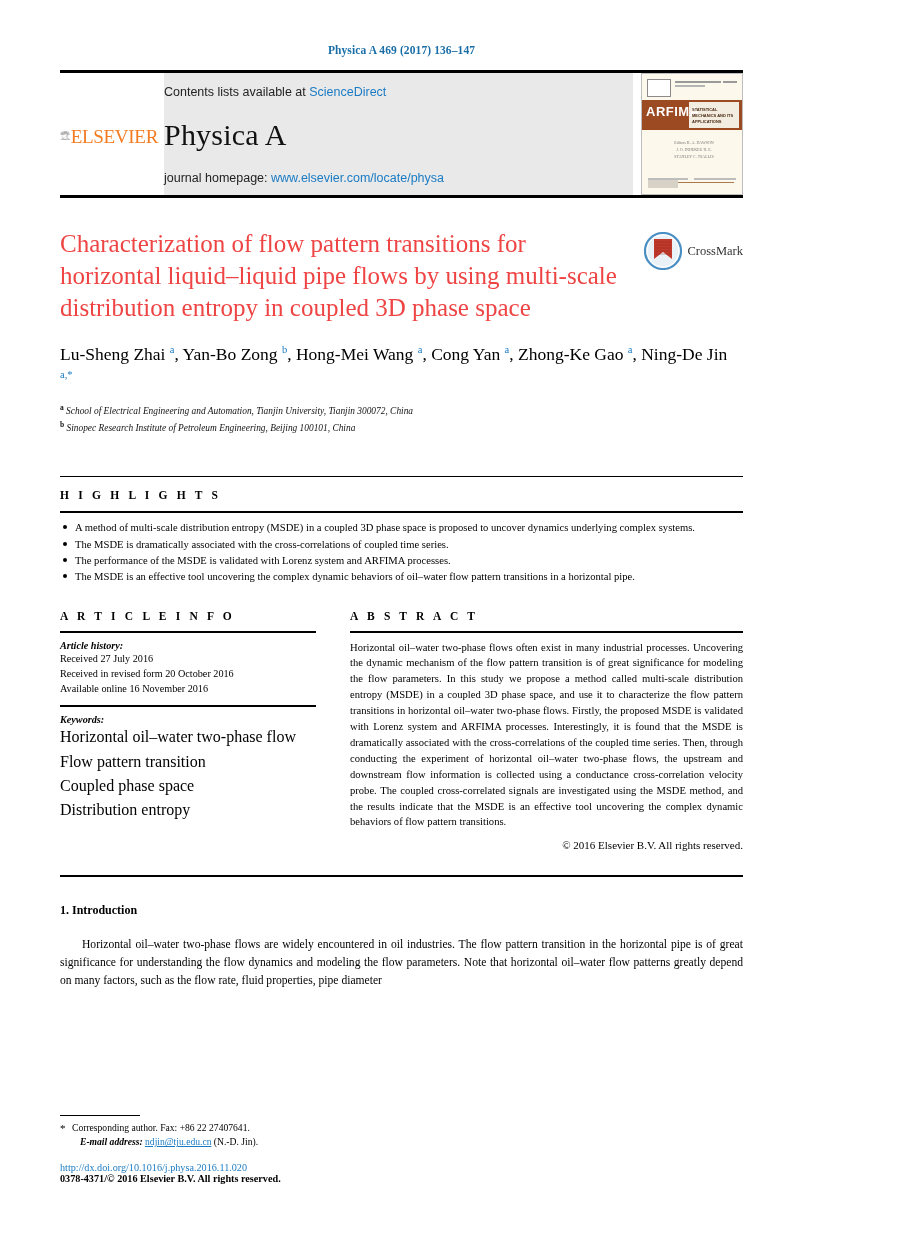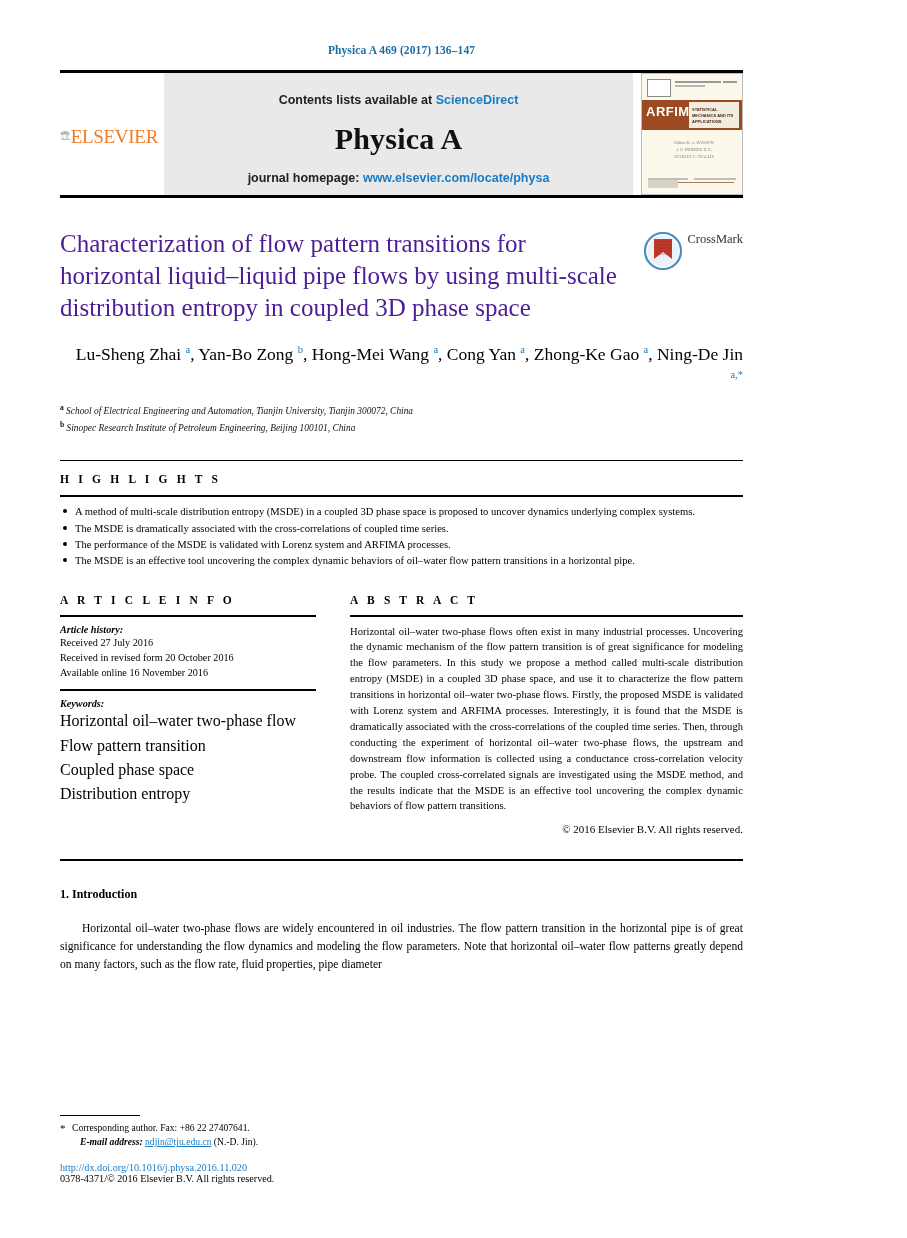--- a/index.html
+++ b/index.html
@@ -61,25 +61,24 @@
     line-height: 1;
     margin-top: 1px;
   }
   .journal-band {
     flex: 1 1 auto;
     background: #e9e9e9;
     margin-left: 6px;
     margin-right: 8px;
     display: flex;
     flex-direction: column;
-    align-items: center;
+    align-items: flex-start;
     justify-content: space-between;
-    padding: 20px 0 10px 0;
+    padding: 12px 0 10px 0;
     box-sizing: border-box;
-    font-weight: bold;
   }
   .contents-line {
     font-family: "Liberation Sans", sans-serif;
     font-size: 12.5px;
     color: #222;
   }
   .contents-line a, .homepage-line a { color: #1a7bc4; text-decoration: none; }
   .journal-name {
     font-family: "Liberation Serif", serif;
     font-size: 30px;
@@ -142,64 +141,63 @@
     display: flex;
     align-items: flex-start;
   }
   .title-col { flex: 1 1 auto; max-width: 660px; }
   .paper-title {
     font-family: "Liberation Serif", serif;
     font-size: 25px;
     line-height: 1.28;
     font-weight: normal;
     margin: 0;
-    color: #4c1d95;
+    color: #ef4444;
   }
   .crossmark {
     flex: 0 0 auto;
     margin-left: 14px;
     display: flex;
-    align-items: flex-start;
+    align-items: center;
     gap: 5px;
     padding-top: 4px;
   }
   .crossmark-label {
     font-family: "Liberation Serif", serif;
     font-size: 12.5px;
     color: #333;
   }
 
   .authors {
     margin-top: 18px;
     font-family: "Liberation Serif", serif;
     font-size: 17.5px;
     line-height: 1.45;
     max-width: 690px;
-    text-align: right;
   }
   .authors sup { color:#1a7bc4; font-size: 10.5px; }
   .affiliations {
     margin-top: 9px;
     font-size: 9.4px;
     font-style: italic;
     line-height: 1.62;
     color: #111;
   }
   .affiliations sup { font-style: normal; font-weight: bold; font-size: 7.5px; }
 
   
   .sec-head {
     font-family: "Liberation Serif", serif;
     font-weight: bold;
     font-size: 11.5px;
     letter-spacing: 3.2px;
   }
 
   
-  .highlights-wrap { margin-top: 24px; }
+  .highlights-wrap { margin-top: 40px; }
   .highlights-rule-top { border-top: 1px solid #000; margin-bottom: 12px; }
   .highlights-rule-mid { border-top: 2px solid #000; margin: 10px 0 7px 0; }
   ul.highlights {
     margin: 0; padding: 0; list-style: none;
   }
   ul.highlights li {
     position: relative;
     padding-left: 15px;
     font-size: 10.6px;
     line-height: 1.42;
@@ -282,21 +280,21 @@
   }
   .fn-ital { font-style: italic; font-weight: bold; }
   .fn-link { color: #1a7bc4; }
   .doi-line {
     margin-top: 12px;
     font-size: 10.2px;
     color: #1a7bc4;
   }
   .issn-line {
     font-size: 10.2px;
-    font-weight: normal;
+    font-weight: bold;
     color: #000;
   }
 </style>
 </head>
 <body>
 
 <div class="page">
 
   <div class="running-head">Physica A 469 (2017) 136–147</div>
 

